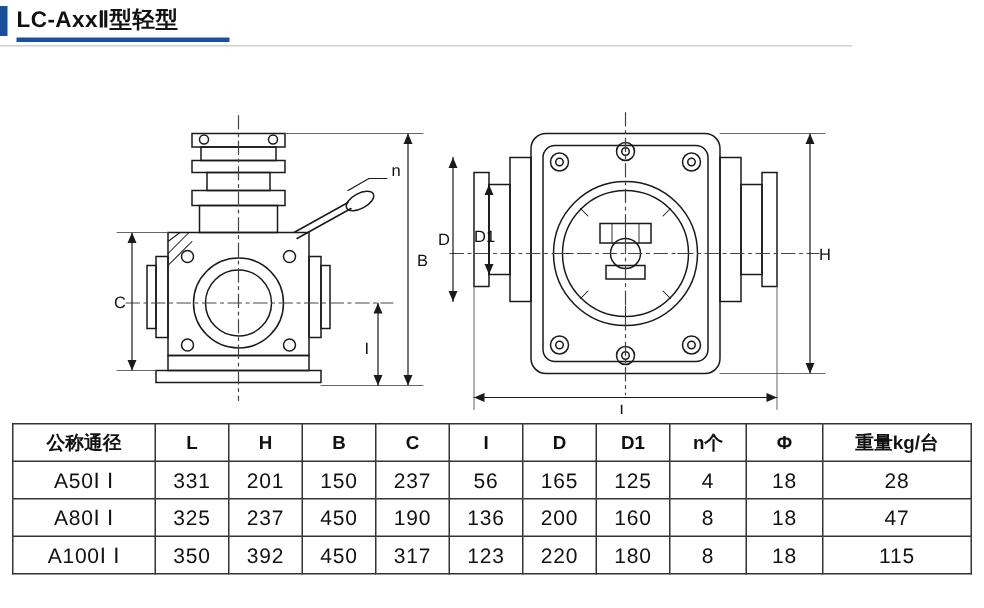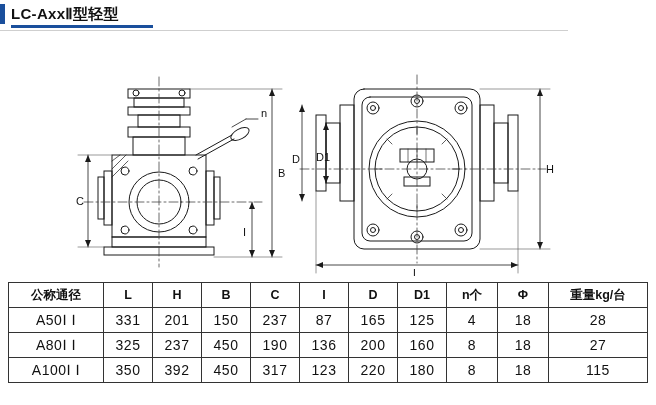--- a/index.html
+++ b/index.html
@@ -243,39 +243,39 @@
         <th class="col-w">重量kg/台</th>
       </tr>
     </thead>
     <tbody>
       <tr>
         <td>A50Ⅰ Ⅰ</td>
         <td>331</td>
         <td>201</td>
         <td>150</td>
         <td>237</td>
-        <td>87</td>
+        <td>56</td>
         <td>165</td>
         <td>125</td>
         <td>4</td>
         <td>18</td>
         <td>28</td>
       </tr>
       <tr>
         <td>A80Ⅰ Ⅰ</td>
         <td>325</td>
         <td>237</td>
         <td>450</td>
         <td>190</td>
         <td>136</td>
         <td>200</td>
         <td>160</td>
         <td>8</td>
         <td>18</td>
-        <td>27</td>
+        <td>47</td>
       </tr>
       <tr>
         <td>A100Ⅰ Ⅰ</td>
         <td>350</td>
         <td>392</td>
         <td>450</td>
         <td>317</td>
         <td>123</td>
         <td>220</td>
         <td>180</td>

